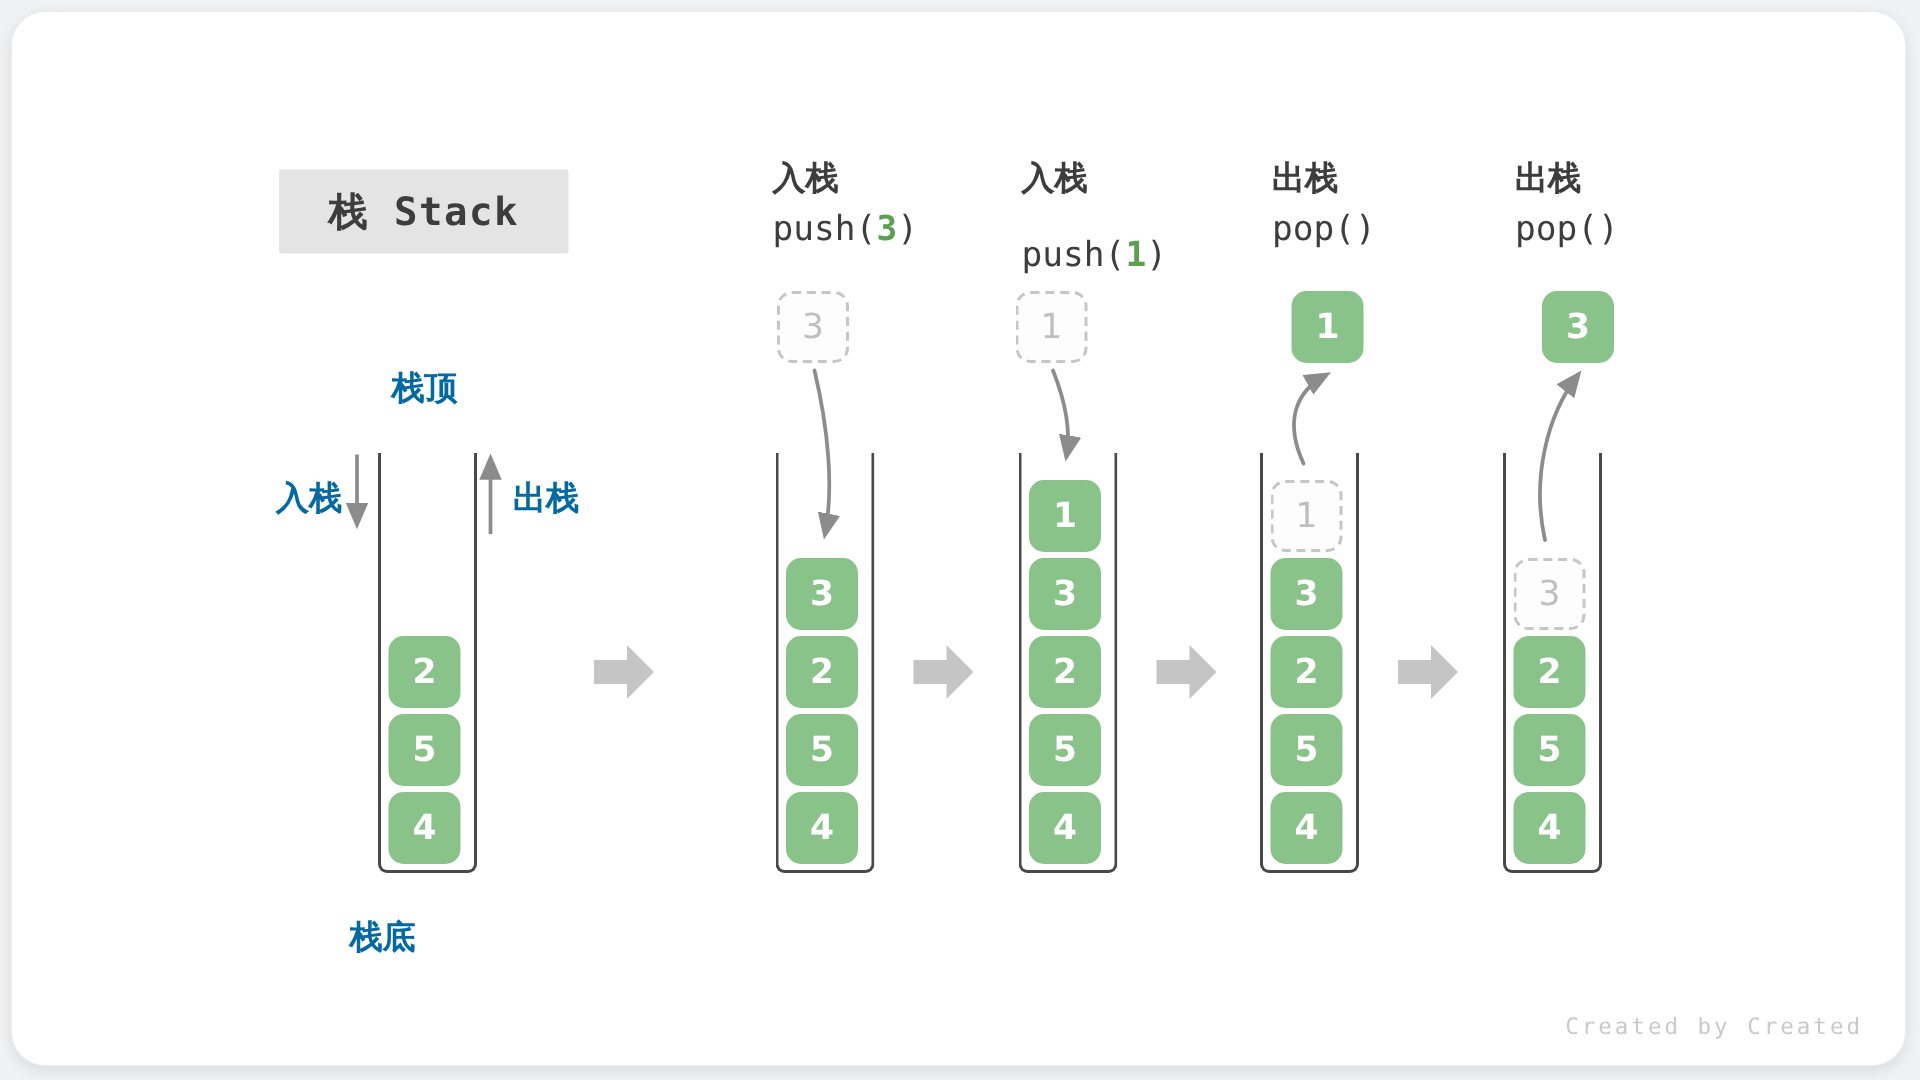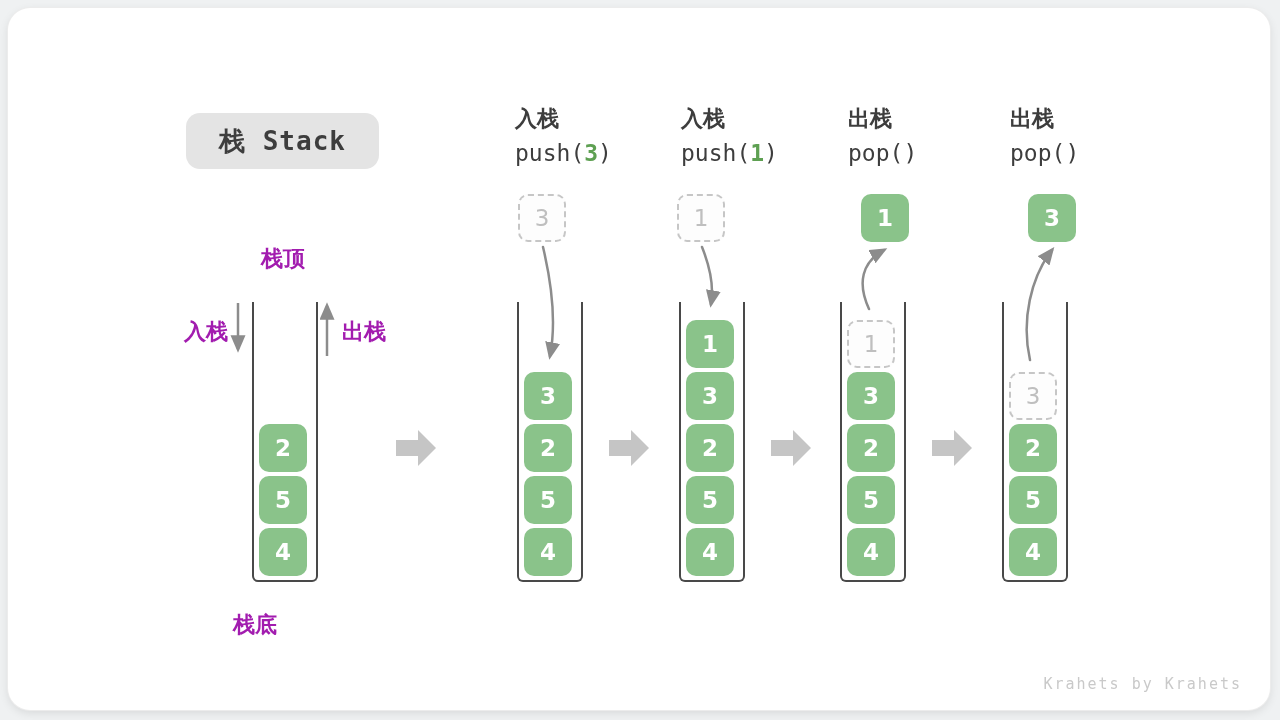--- a/index.html
+++ b/index.html
@@ -9,27 +9,27 @@
     font-family:"DejaVu Sans","Liberation Sans",sans-serif;
   }
   .abs { position:absolute; }
   .card {
     left:8px; top:8px; width:1262px; height:702px;
     background:#ffffff; border-radius:22px;
     box-shadow:0 0 0 1px #ececec, 0 3px 10px rgba(0,0,0,.10);
   }
   .title-box {
     left:186px; top:113px; width:193px; height:56px;
-    background:#e4e4e4; border-radius:14px;
+    background:#e4e4e4; border-radius:2px;
     display:flex; align-items:center; justify-content:center;
     font-family:"DejaVu Sans Mono","DejaVu Sans",monospace;
     font-weight:700; font-size:26px; color:#3d3d3d; letter-spacing:1px;
   }
   .zh-label {
-    font-weight:700; font-size:22px; color:#a21caf; white-space:nowrap;
+    font-weight:700; font-size:22px; color:#0369a1; white-space:nowrap;
   }
   .op-zh {
     font-weight:700; font-size:22px; color:#3d3d3d; white-space:nowrap;
   }
   .op-code {
     font-family:"DejaVu Sans Mono","Liberation Mono",monospace;
     font-size:23px; color:#3d3d3d; white-space:nowrap;
   }
   .op-arg { font-weight:700; }
   .stack-container {
@@ -62,21 +62,21 @@
 
 <div class="abs zh-label" style="left:233px; top:244px; width:100px; text-align:center;">栈顶</div>
 <div class="abs zh-label" style="left:233px; top:610px; width:100px; text-align:left;">栈底</div>
 <div class="abs zh-label" style="left:168px; top:317px; width:60px; text-align:right;">入栈</div>
 <div class="abs zh-label" style="left:342px; top:317px; width:60px; text-align:left;">出栈</div>
 
 <div id="headers">
     <div class="abs op-zh" style="left: 515px; top: 104px;">入栈</div>
     <div class="abs op-code" style="left: 515px; top: 140px; text-align: center;"><span>push(</span><span class="op-arg" style="color: rgb(94, 160, 82);">3</span><span>)</span></div>
     <div class="abs op-zh" style="left: 681px; top: 104px;">入栈</div>
-    <div class="abs op-code" style="left: 681px; top: 140px;"><span>push(</span><span class="op-arg" style="color: rgb(94, 160, 82);">1</span><span>)</span></div>
+    <div class="abs op-code" style="left: 681px; top: 157px;"><span>push(</span><span class="op-arg" style="color: rgb(94, 160, 82);">1</span><span>)</span></div>
     <div class="abs op-zh" style="left: 848px; top: 104px;">出栈</div>
     <div class="abs op-code" style="left: 848px; top: 140px;"><span>pop()</span></div>
     <div class="abs op-zh" style="left: 1010px; top: 104px;">出栈</div>
     <div class="abs op-code" style="left: 1010px; top: 140px;"><span>pop()</span></div>
   </div>
 <div id="stacks">
     <div class="abs stack-container" style="left: 252px; top: 302px; width: 62px; height: 278px;"></div>
     <div class="abs cell cell-solid" style="left: 259px; top: 528px; background: rgb(138, 195, 138);">4</div>
     <div class="abs cell cell-solid" style="left: 259px; top: 476px; background: rgb(138, 195, 138);">5</div>
     <div class="abs cell cell-solid" style="left: 259px; top: 424px; background: rgb(138, 195, 138);">2</div>
@@ -119,13 +119,13 @@
     <path d="M 543 247 C 552 285 556 325 550 356" stroke="#8c8c8c" stroke-width="2.5" fill="none" stroke-linecap="round" marker-end="url(#ah)"></path>
     <path d="M 702 247 C 710 267 714 287 711 304" stroke="#8c8c8c" stroke-width="2.5" fill="none" stroke-linecap="round" marker-end="url(#ah)"></path>
     <path d="M 869 309 C 857 283 862 262 884 250" stroke="#8c8c8c" stroke-width="2.5" fill="none" stroke-linecap="round" marker-end="url(#ah)"></path>
     <path d="M 1030 360 C 1021 320 1031 277 1052 250" stroke="#8c8c8c" stroke-width="2.5" fill="none" stroke-linecap="round" marker-end="url(#ah)"></path>
     <polygon points="396,440 418,440 418,430 436,448 418,466 418,456 396,456" fill="#c5c5c5"></polygon>
     <polygon points="609,440 631,440 631,430 649,448 631,466 631,456 609,456" fill="#c5c5c5"></polygon>
     <polygon points="771,440 793,440 793,430 811,448 793,466 793,456 771,456" fill="#c5c5c5"></polygon>
     <polygon points="932,440 954,440 954,430 972,448 954,466 954,456 932,456" fill="#c5c5c5"></polygon>
   </svg>
 
-<div class="abs watermark">Krahets by Krahets</div>
+<div class="abs watermark">Created by Created</div>
 
 </body></html>

